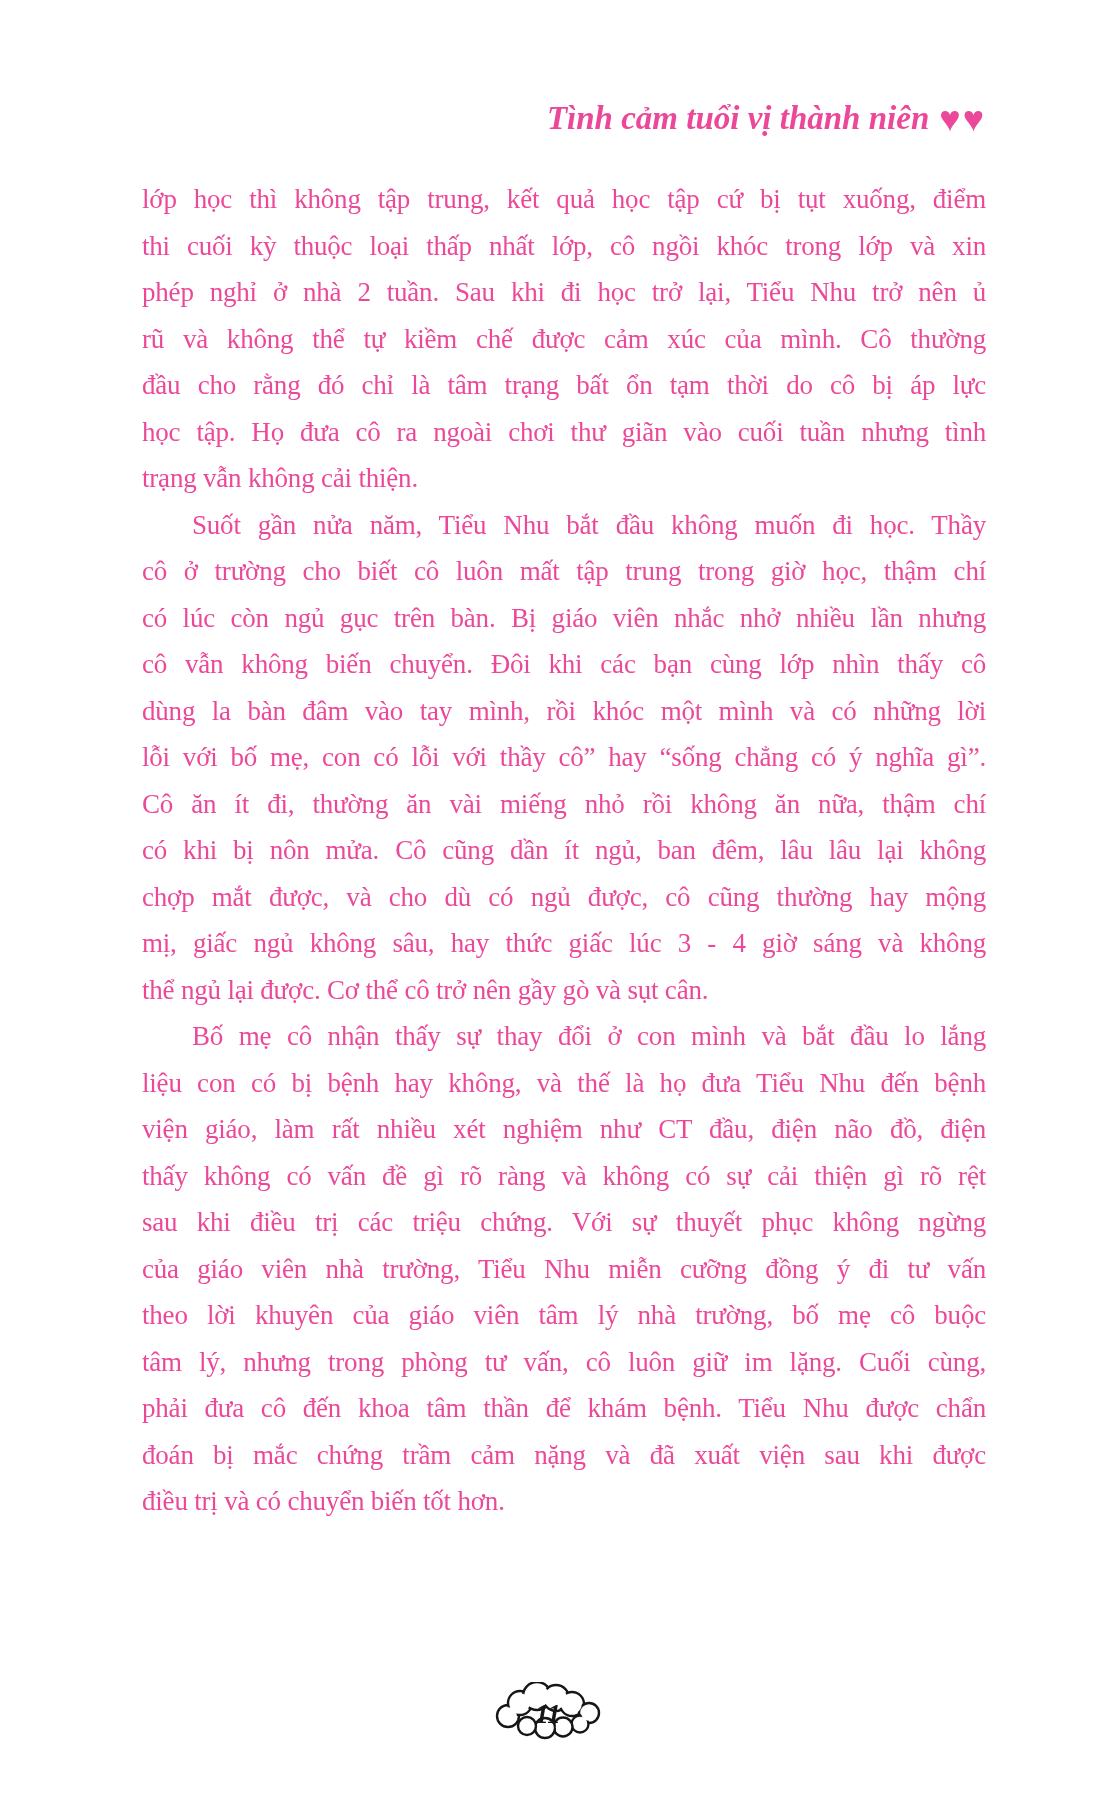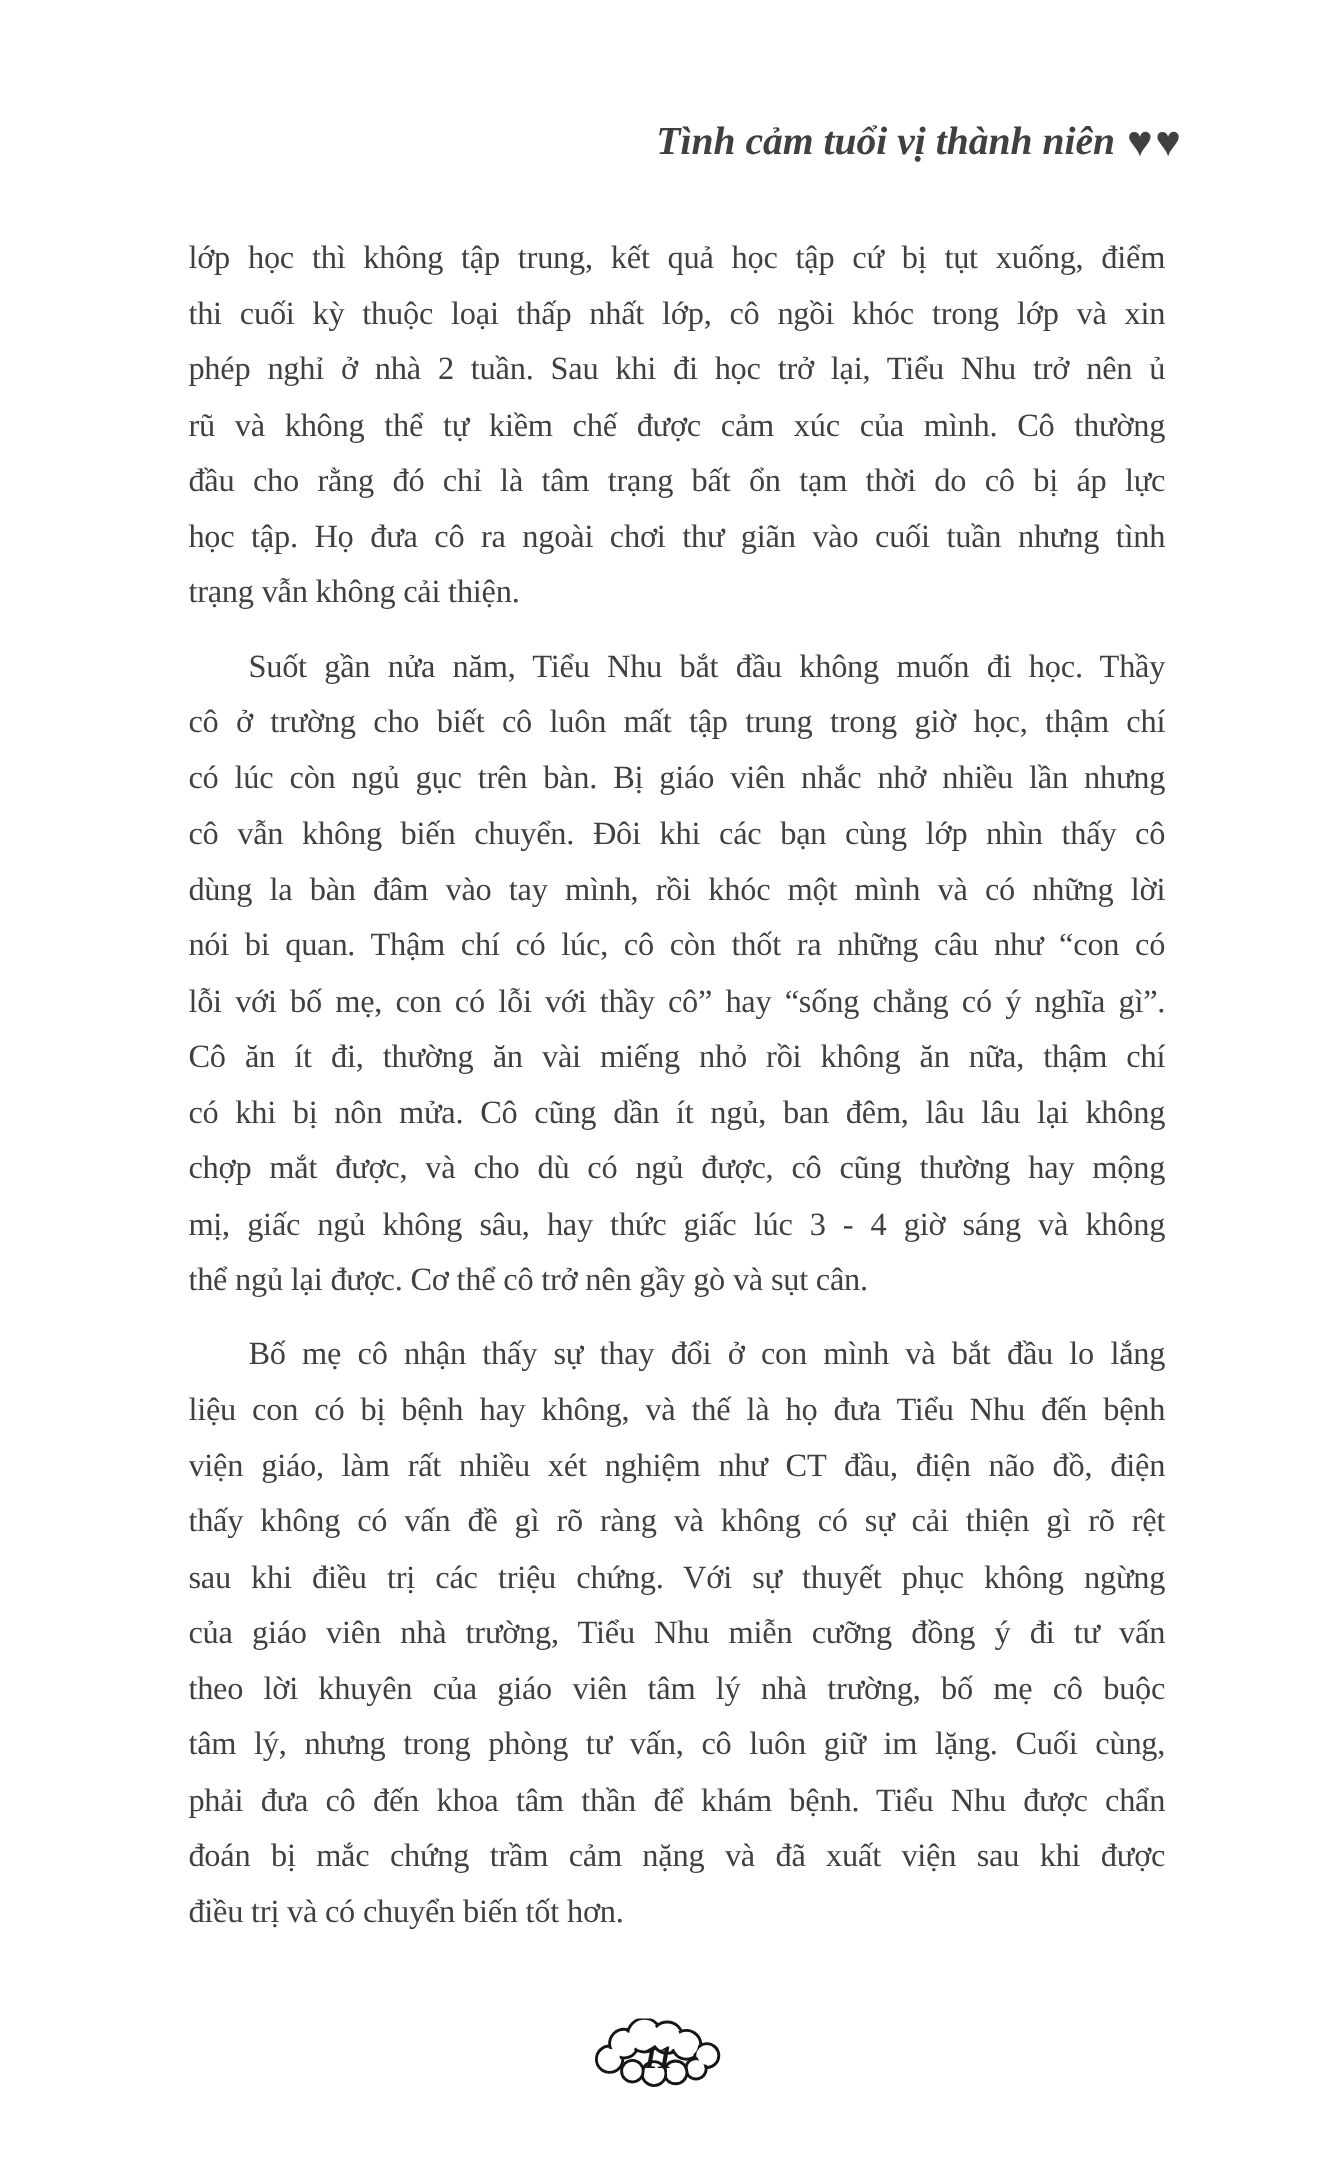--- a/index.html
+++ b/index.html
@@ -5,21 +5,21 @@
   html, body {
     margin: 0;
     padding: 0;
     background: #ffffff;
   }
   .page {
     position: relative;
     width: 1119px;
     height: 1804px;
     background: #ffffff;
-    color: #404040;
+    color: #ec4899;
     font-family: "Liberation Serif", "DejaVu Serif", serif;
     overflow: hidden;
   }
   .running-header {
     position: absolute;
     top: 94px;
     left: 142px;
     width: 844px;
     text-align: right;
     font-size: 33px;
@@ -37,21 +37,21 @@
   }
   .body-text {
     position: absolute;
     top: 176px;
     left: 142px;
     width: 844px;
     font-size: 27px;
     line-height: 46.5px;
     letter-spacing: -0.2px;
   }
-  .paragraph { margin: 15px; }
+  .paragraph { margin: 0; }
   .line {
     height: 46.5px;
     text-align: justify;
     text-align-last: justify;
     white-space: nowrap;
     overflow: hidden;
   }
   .line.last {
     text-align-last: left;
   }
@@ -92,21 +92,20 @@
         <div class="line">đầu cho rằng đó chỉ là tâm trạng bất ổn tạm thời do cô bị áp lực</div>
         <div class="line">học tập. Họ đưa cô ra ngoài chơi thư giãn vào cuối tuần nhưng tình</div>
         <div class="line last">trạng vẫn không cải thiện.</div>
       </div>
       <div class="paragraph">
         <div class="line indent">Suốt gần nửa năm, Tiểu Nhu bắt đầu không muốn đi học. Thầy</div>
         <div class="line">cô ở trường cho biết cô luôn mất tập trung trong giờ học, thậm chí</div>
         <div class="line">có lúc còn ngủ gục trên bàn. Bị giáo viên nhắc nhở nhiều lần nhưng</div>
         <div class="line">cô vẫn không biến chuyển. Đôi khi các bạn cùng lớp nhìn thấy cô</div>
         <div class="line">dùng la bàn đâm vào tay mình, rồi khóc một mình và có những lời</div>
-        <div class="line">nói bi quan. Thậm chí có lúc, cô còn thốt ra những câu như “con có</div>
         <div class="line">lỗi với bố mẹ, con có lỗi với thầy cô” hay “sống chẳng có ý nghĩa gì”.</div>
         <div class="line">Cô ăn ít đi, thường ăn vài miếng nhỏ rồi không ăn nữa, thậm chí</div>
         <div class="line">có khi bị nôn mửa. Cô cũng dần ít ngủ, ban đêm, lâu lâu lại không</div>
         <div class="line">chợp mắt được, và cho dù có ngủ được, cô cũng thường hay mộng</div>
         <div class="line">mị, giấc ngủ không sâu, hay thức giấc lúc 3 - 4 giờ sáng và không</div>
         <div class="line last">thể ngủ lại được. Cơ thể cô trở nên gầy gò và sụt cân.</div>
       </div>
       <div class="paragraph">
         <div class="line indent">Bố mẹ cô nhận thấy sự thay đổi ở con mình và bắt đầu lo lắng</div>
         <div class="line">liệu con có bị bệnh hay không, và thế là họ đưa Tiểu Nhu đến bệnh</div>

